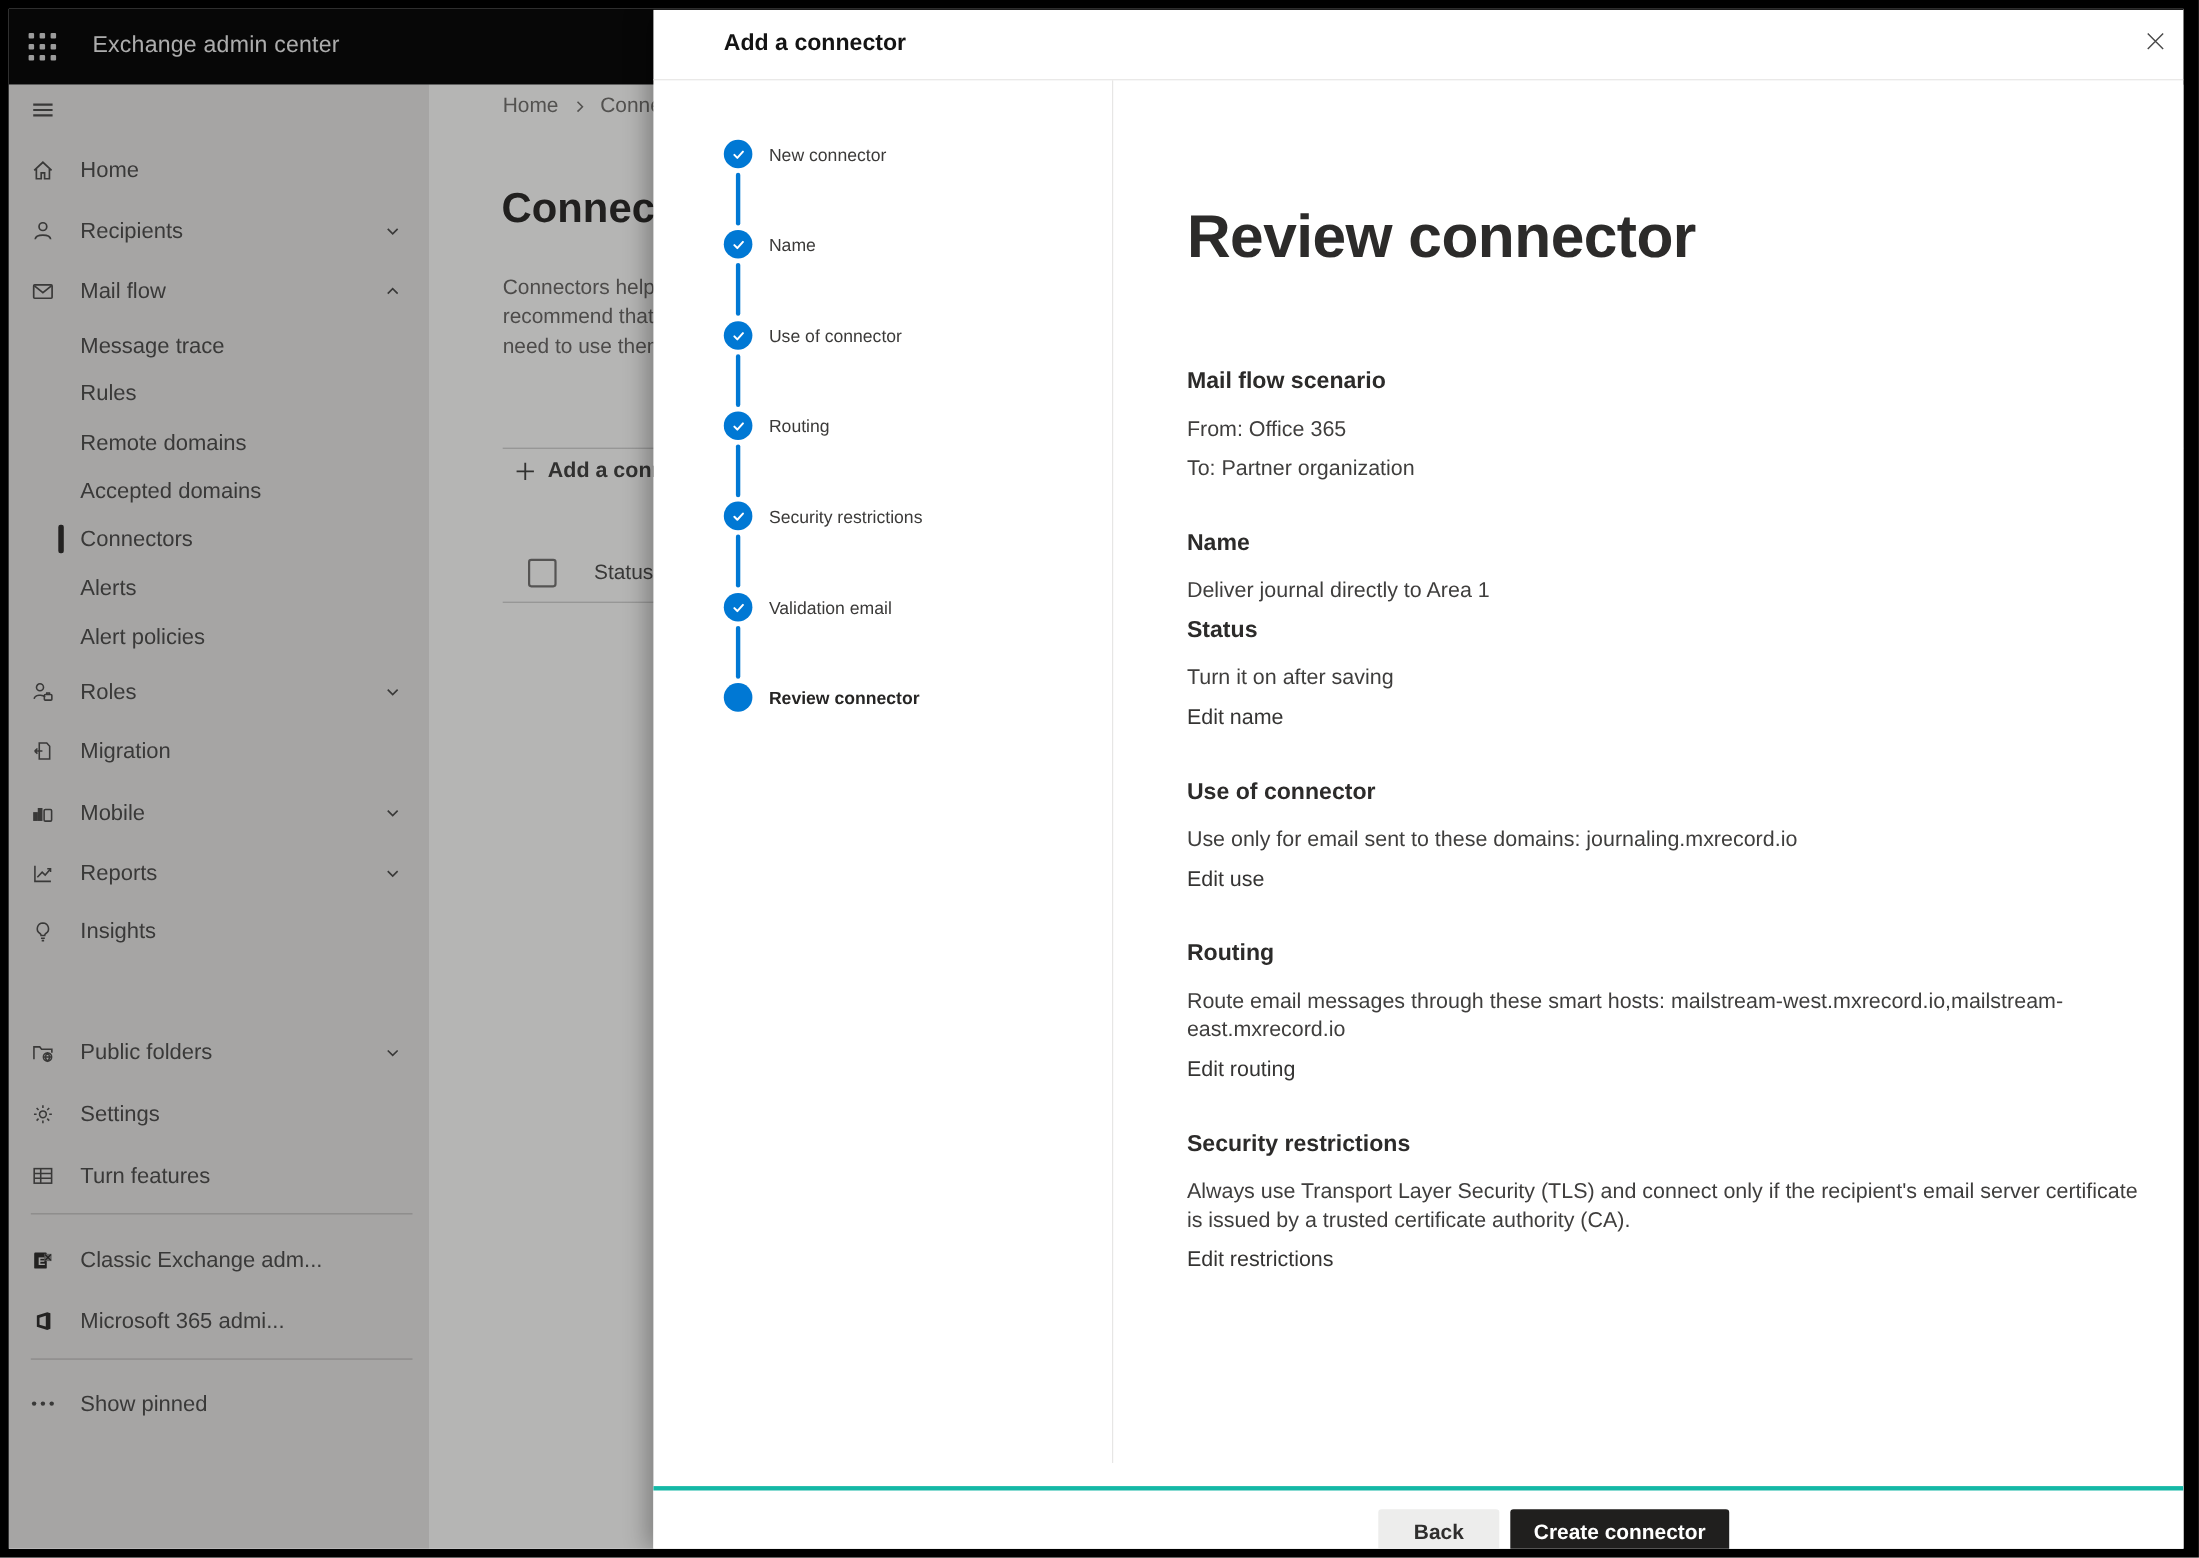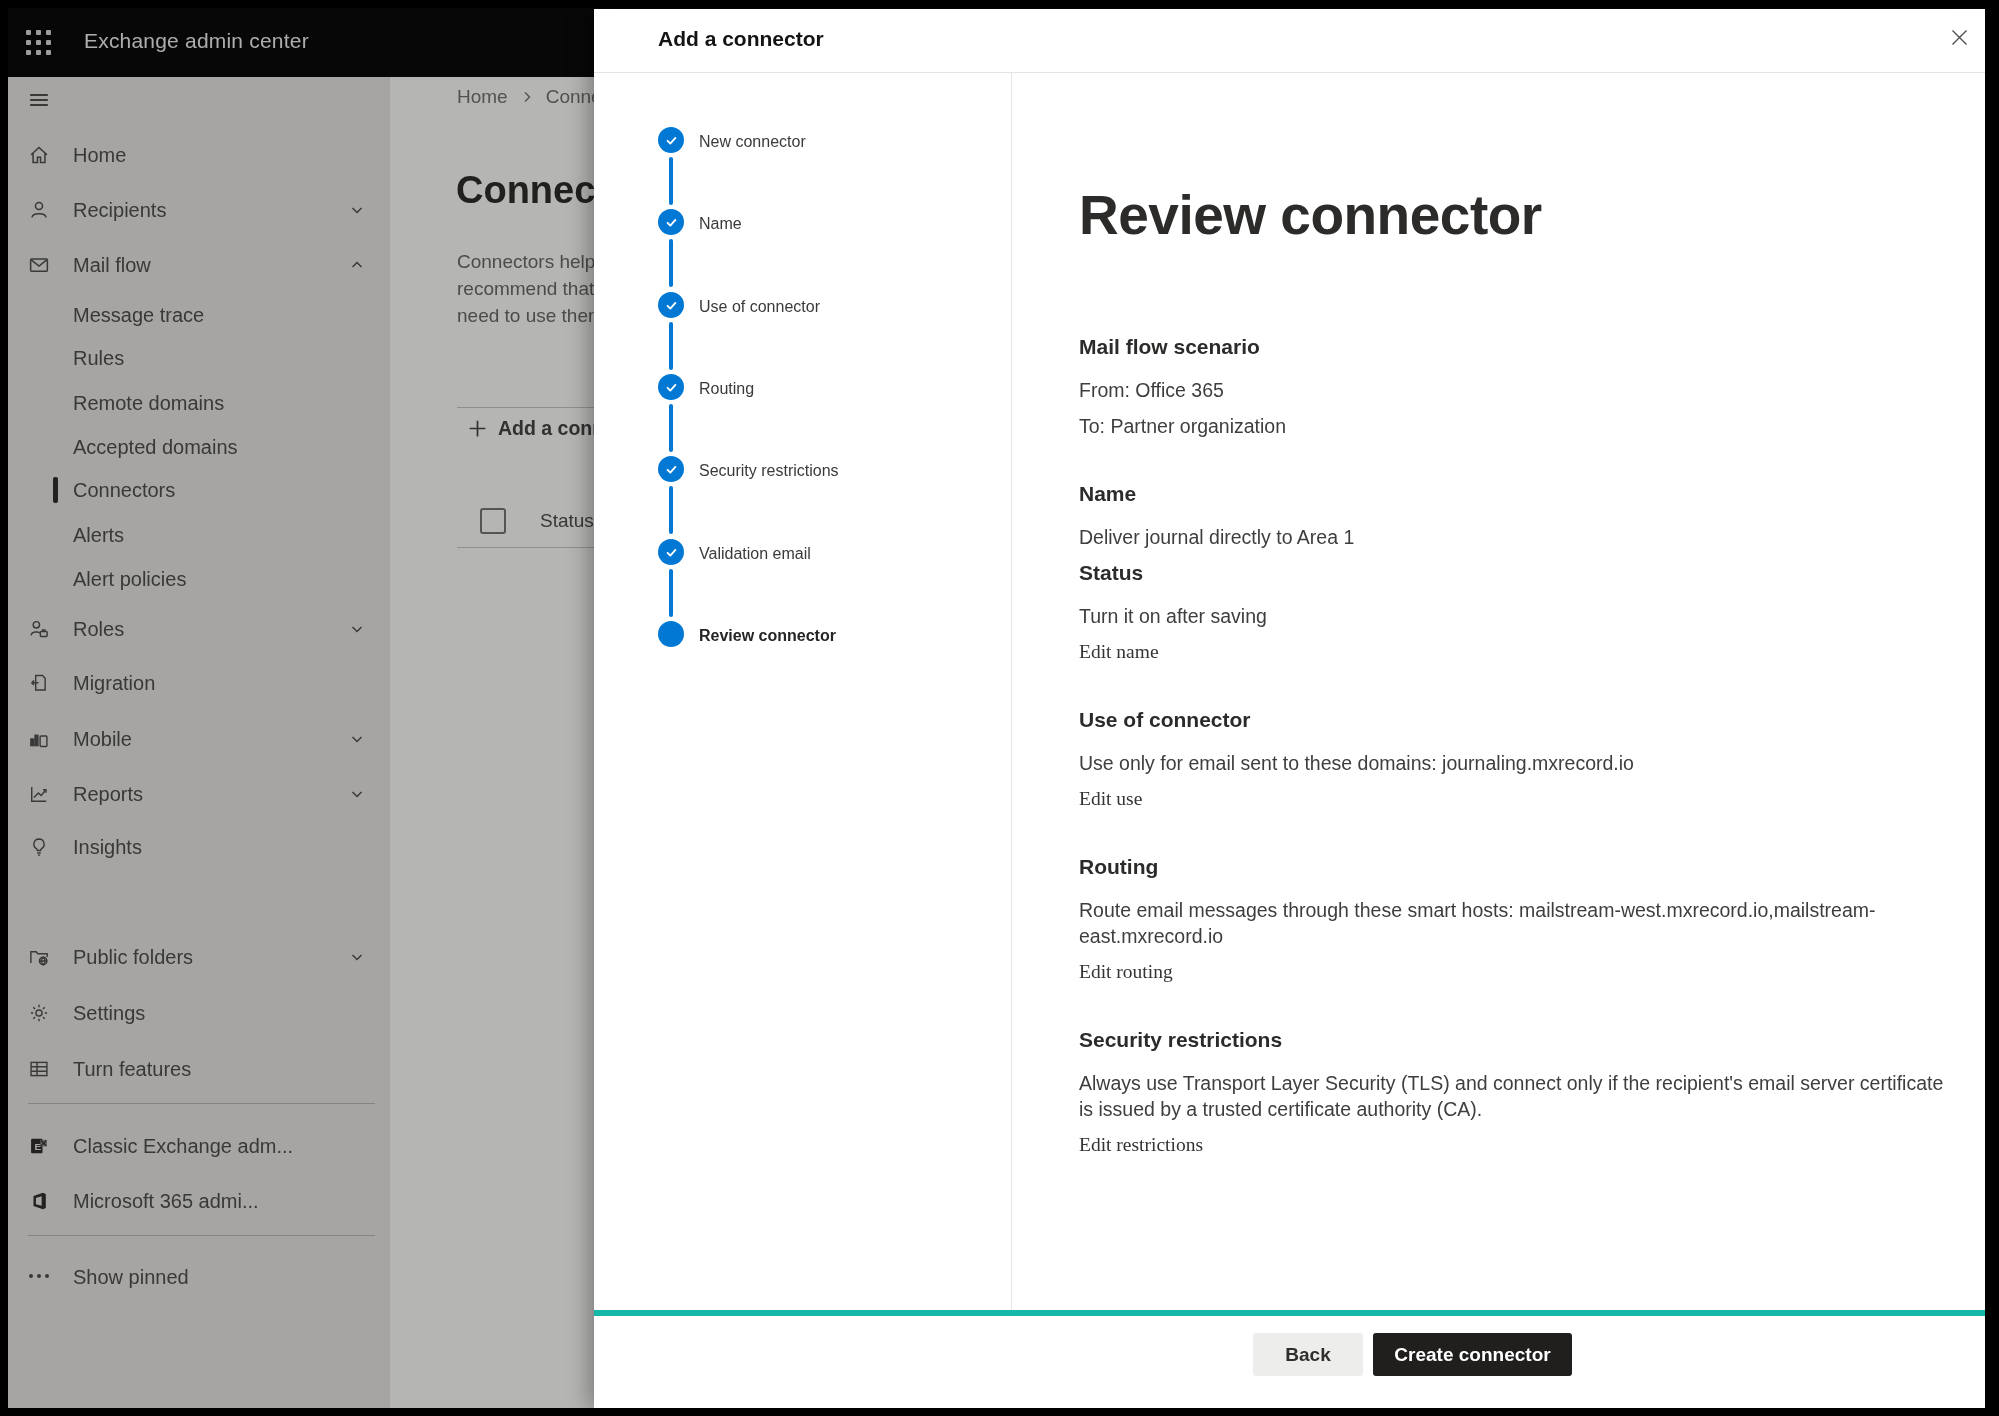--- a/index.html
+++ b/index.html
@@ -56,23 +56,23 @@
   .step-label.current { font-weight:700; color:#262524; }
   .step-line { position:absolute; left:75px; width:4px; height:48px; background:#0078d4; border-radius:2px; }
 
   .review { position:absolute; left:419px; top:0; right:0; height:100%; padding:113px 40px 0 66px; }
   .review-heading { font-size:55px; font-weight:700; color:#2c2b2a; letter-spacing:-0.5px; line-height:58px; margin-bottom:90px; }
   .sections { max-width:900px; }
   .sec { margin-bottom:42px; }
   .sec-h { font-size:21px; font-weight:700; color:#2c2b2a; line-height:26px; margin-bottom:17px; }
   .sec-h.sub { margin-top:8px; }
   .sec-line { font-size:19.5px; color:#3f3e3d; line-height:26px; margin-bottom:10px; }
-  .sec-link { font-size:19.5px; color:#353433; line-height:26px; cursor:pointer; display:inline-block;font-family:Liberation Serif, serif; }
-
-  .modal-footer { position:absolute; left:0; bottom:0; width:100%; height:98px; border-top:6px solid #14b8a6; background:#fff; }
+  .sec-link { font-size:19.5px; color:#353433; line-height:26px; cursor:pointer; display:inline-block; }
+
+  .modal-footer { position:absolute; left:0; bottom:0; width:100%; height:57px; border-top:4px solid #14b8a6; background:#fff; }
   .footer-btns { position:absolute; right:413px; top:17px; display:flex; gap:10px; }
   .btn { height:43px; display:flex; align-items:center; justify-content:center; font-size:19px; font-weight:600; border-radius:3px; cursor:pointer; border:none; font-family:"Liberation Sans", sans-serif; }
   .btn-back { width:110px; background:#ededec; color:#2f2e2d; }
   .btn-create { width:199px; background:#201f1e; color:#ffffff; }
 
   svg { display:block; }
 </style>
 </head>
 <body>
 

